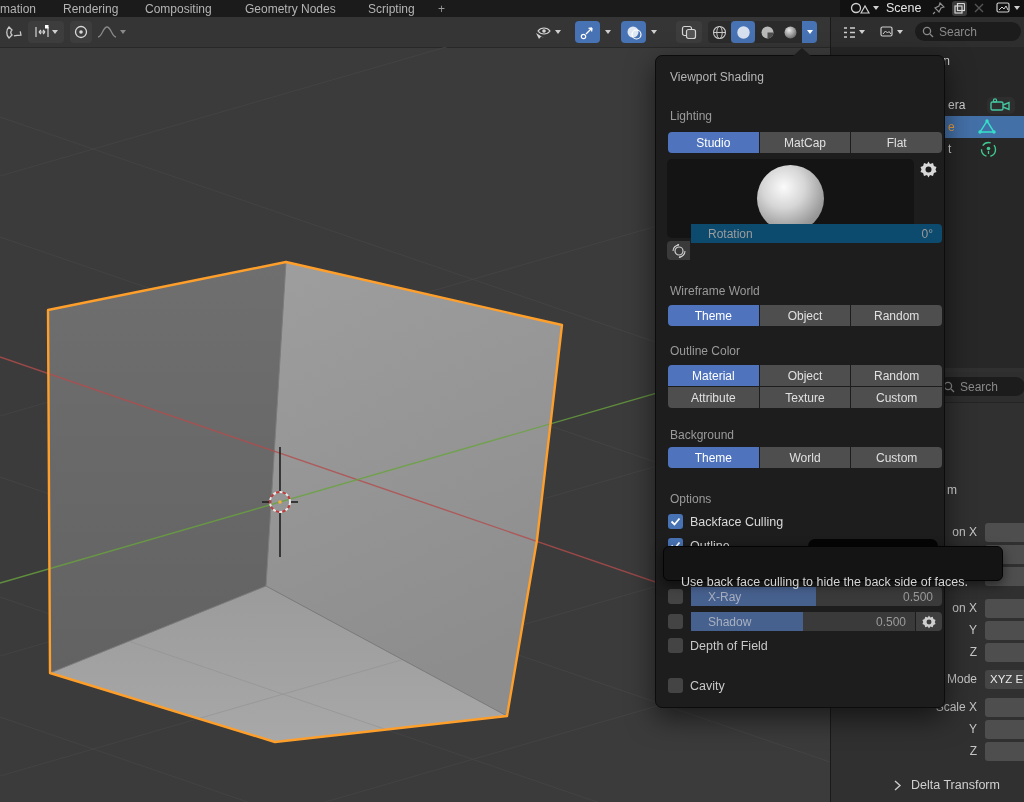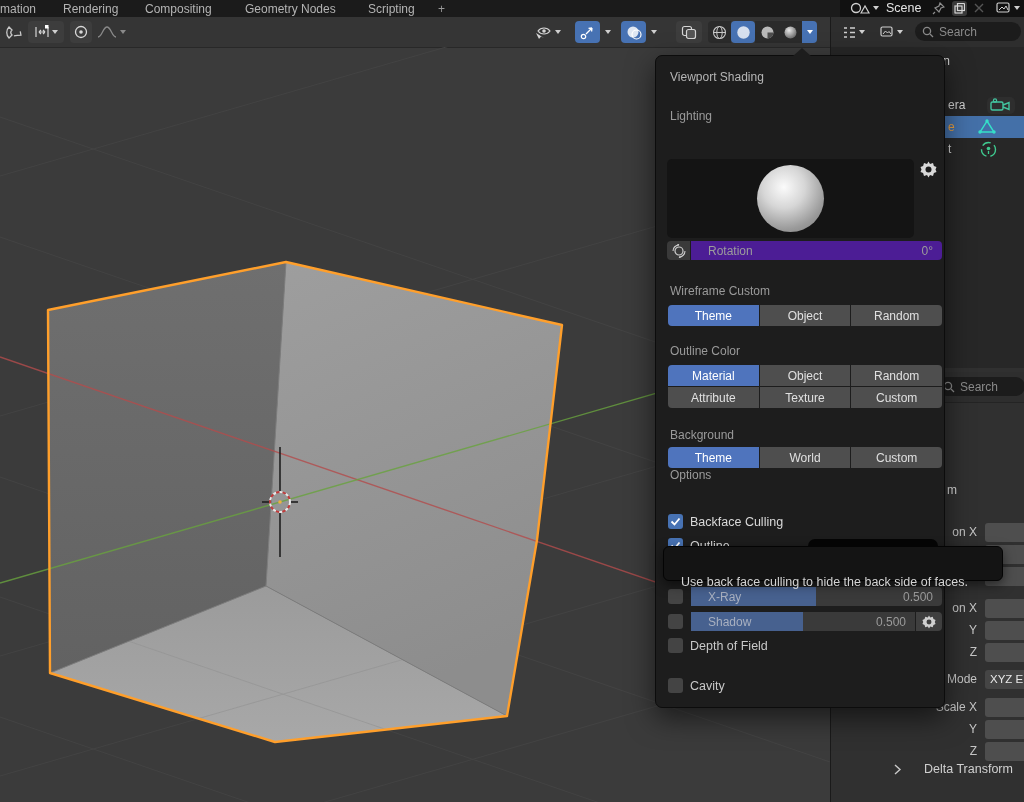--- a/index.html
+++ b/index.html
@@ -354,57 +354,62 @@
     <span class="plabel" style="top:304px">Mode</span>
     <div class="pbtn" style="top:302px">XYZ E</div>
 
     <span class="plabel" style="top:332px">Scale X</span>
     <div class="pfield" style="top:330px"></div>
     <span class="plabel" style="top:354px">Y</span>
     <div class="pfield" style="top:352px"></div>
     <span class="plabel" style="top:376px">Z</span>
     <div class="pfield" style="top:374px"></div>
 
-    <div class="abs" style="top:394px;left:62px;display:flex;align-items:center;gap:22px">
+    <div class="abs" style="top:410px;left:62px;display:flex;align-items:center;gap:9px">
       <svg width="9" height="11" viewBox="0 0 9 11">
         <path d="M2 1 L7 5.5 L2 10" fill="none" stroke="#c9c9c9" stroke-width="1.4"></path>
       </svg>
       <span style="font-size:12.5px;color:#d0d0d0;white-space:nowrap">Delta Transform</span>
     </div>
   </div>
 </div>
 
 <div id="panel-arrow" class="abs"></div>
 <div id="panel" class="abs">
   <span class="section" style="top:14px;color:#b5b5b5">Viewport Shading</span>
 
   <span class="section" style="top:53px">Lighting</span>
+  <div class="seg" style="top:76px">
+    <span class="sel">Studio</span>
+    <span>MatCap</span>
+    <span>Flat</span>
+  </div>
 
   <div class="abs" style="left:11px;top:103px;width:247px;height:79px;background:#141414;border-radius:5px">
     <div class="abs" style="left:90px;top:6px;width:67px;height:67px;border-radius:50%;
          background:radial-gradient(circle at 40% 33%, #fbfbfb 0%, #d6d6d6 35%, #9a9a9a 70%, #787878 100%)"></div>
   </div>
   <svg class="abs" style="left:264px;top:105px" width="17" height="17" viewBox="0 0 17 17">
     <path d="M8.5 0.5 L10 3 L13 2 L13.9 5 L16.5 6 L15.5 8.5 L16.5 11 L13.9 12 L13 15 L10 14 L8.5 16.5 L7 14 L4 15 L3.1 12 L0.5 11 L1.5 8.5 L0.5 6 L3.1 5 L4 2 L7 3 Z" fill="#d8d8d8"></path>
     <circle cx="8.5" cy="8.5" r="3" fill="#1d1d1d"></circle>
   </svg>
 
   <div class="abs" style="left:11px;top:185px;width:23px;height:19px;background:#3a3a3a;border-radius:4px 0 0 4px;display:flex;align-items:center;justify-content:center">
     <svg width="14" height="14" viewBox="0 0 14 14">
       <circle cx="7" cy="7" r="4" fill="none" stroke="#cfcfcf" stroke-width="1.2"></circle>
       <path d="M1 7 A6 6 0 0 1 7 1 M13 7 A6 6 0 0 1 7 13" fill="none" stroke="#cfcfcf" stroke-width="1.1"></path>
       <path d="M7 1 L5.4 0 M7 13 L8.6 14" stroke="#cfcfcf" stroke-width="1.1"></path>
     </svg>
   </div>
-  <div class="slider" style="top:185px;background:#4c1d95">
+  <div class="slider" style="top:168px;background:#0c4a6e">
     <span class="sl-lab" style="color:#9c9c9c">Rotation</span>
     <span class="sl-val">0°</span>
   </div>
 
-  <span class="section" style="top:228px">Wireframe Custom</span>
+  <span class="section" style="top:228px">Wireframe World</span>
   <div class="seg" style="top:249px">
     <span class="sel">Theme</span>
     <span>Object</span>
     <span>Random</span>
   </div>
 
   <span class="section" style="top:288px">Outline Color</span>
   <div class="seg" style="top:309px;border-radius:4px 4px 0 0">
     <span class="sel">Material</span>
     <span>Object</span>
@@ -416,21 +421,21 @@
     <span>Custom</span>
   </div>
 
   <span class="section" style="top:372px">Background</span>
   <div class="seg" style="top:391px">
     <span class="sel">Theme</span>
     <span>World</span>
     <span>Custom</span>
   </div>
 
-  <span class="section" style="top:412px">Options</span>
+  <span class="section" style="top:436px">Options</span>
 
   <span class="cb on" style="left:12px;top:458px">
     <svg width="15" height="15" viewBox="0 0 15 15">
       <path d="M3.5 7.5 L6.5 10.5 L11.5 4.5" fill="none" stroke="#fff" stroke-width="1.8"></path>
     </svg>
   </span>
   <span class="cblab" style="left:34px;top:459px">Backface Culling</span>
 
   <span class="cb on" style="left:12px;top:482px">
     <svg width="15" height="15" viewBox="0 0 15 15">

